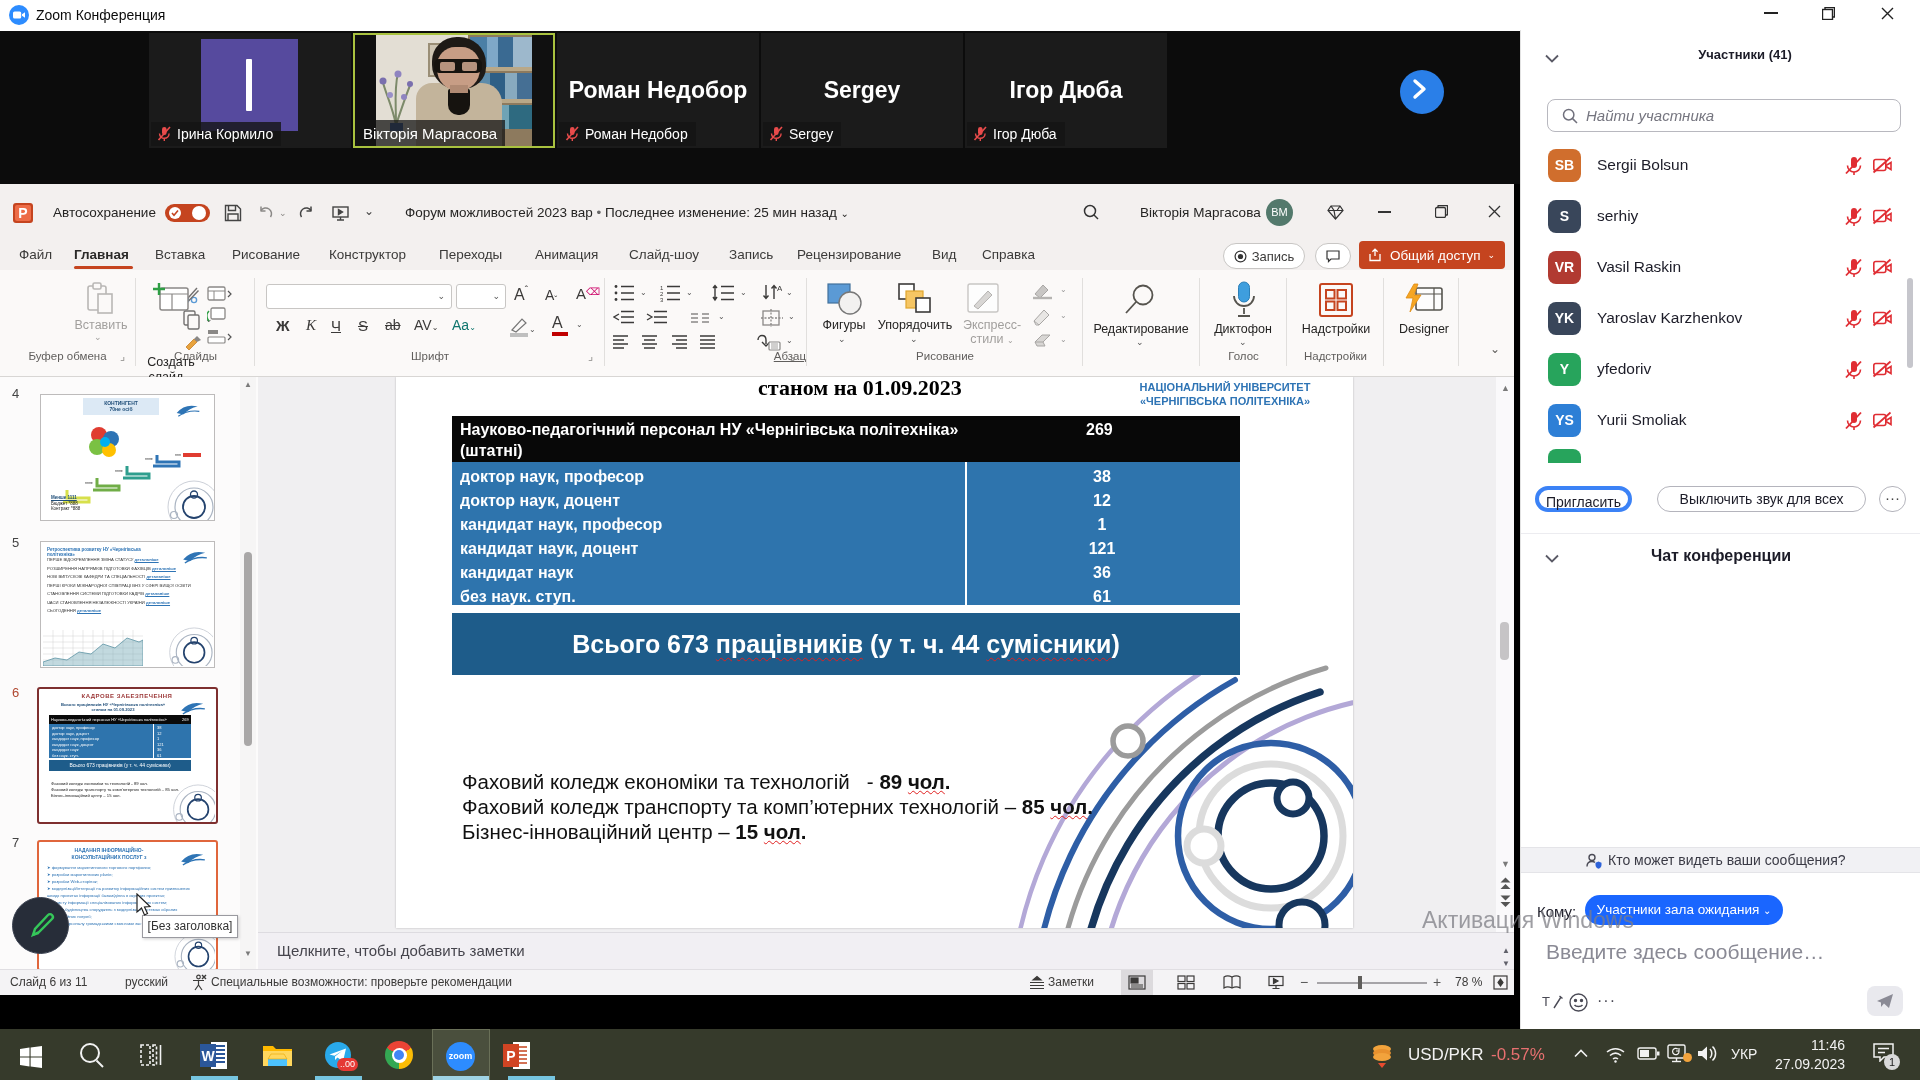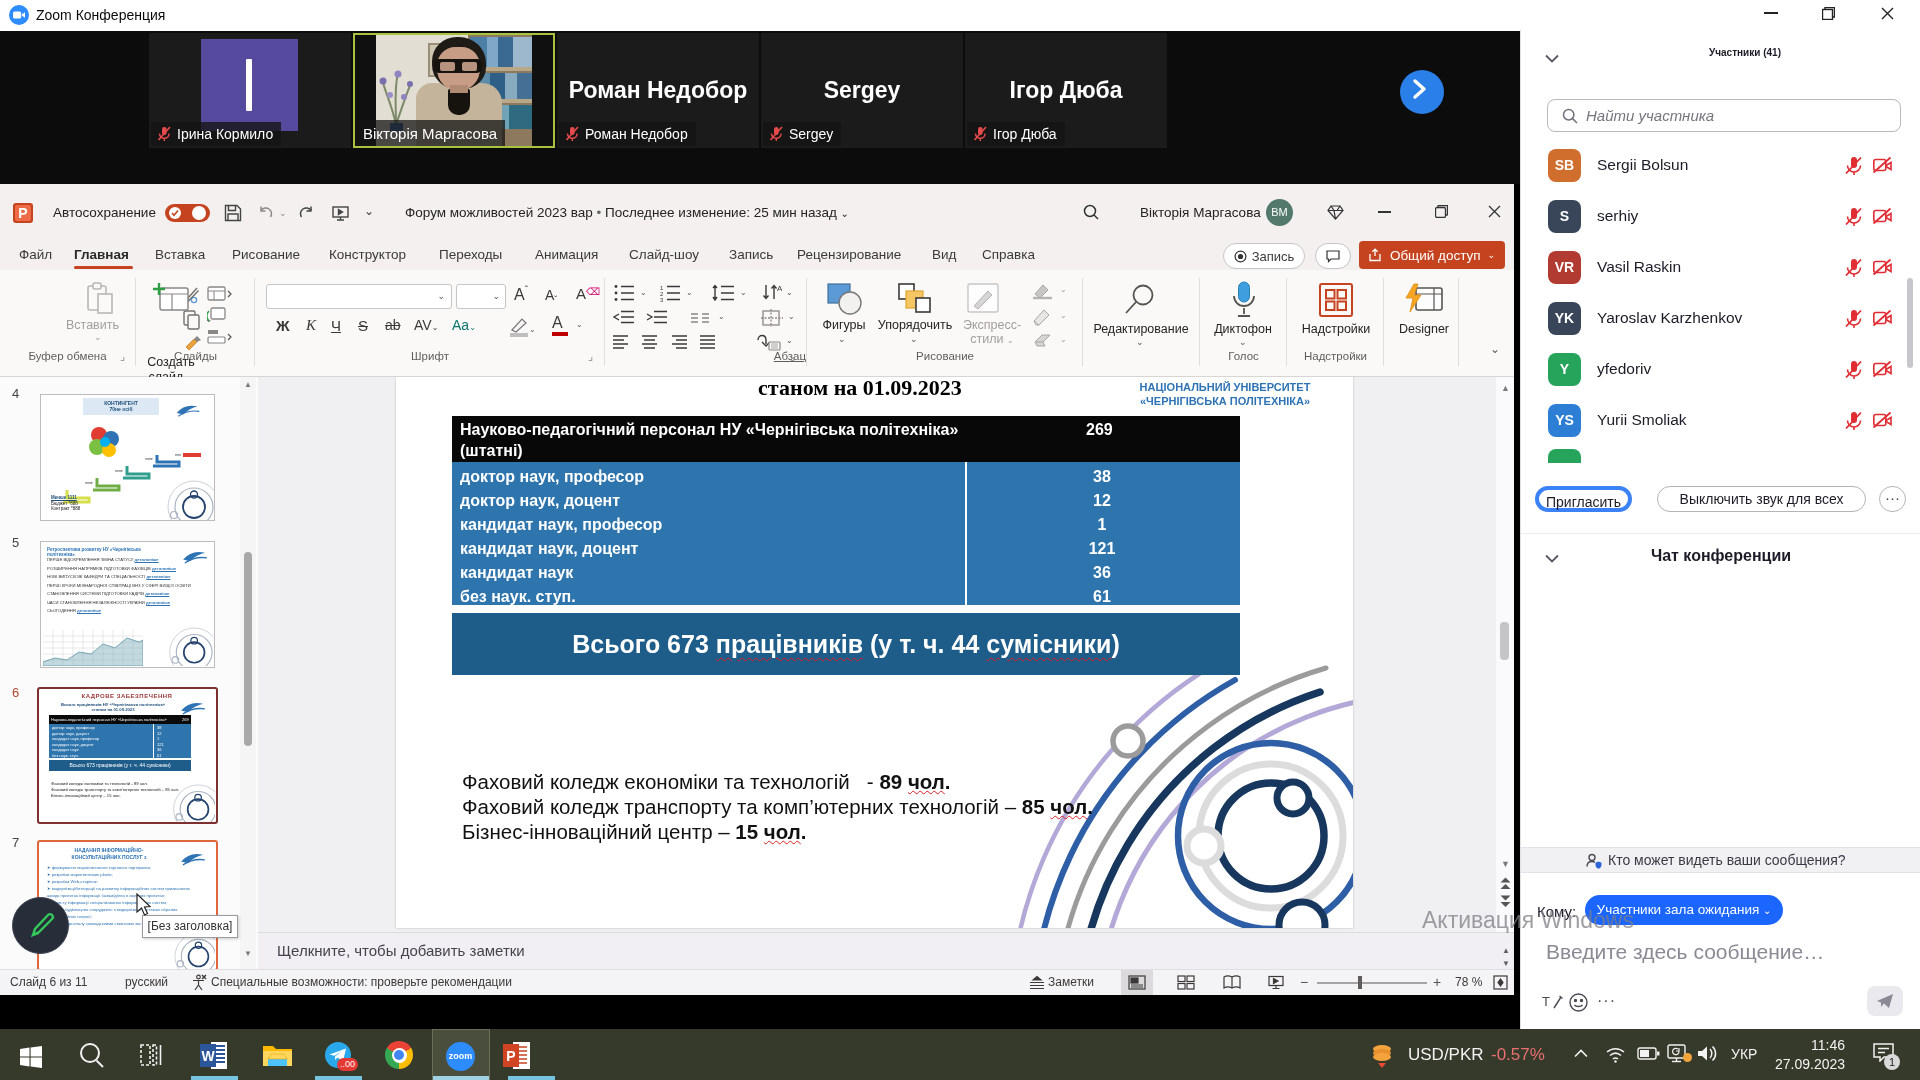--- a/index.html
+++ b/index.html
@@ -246,21 +246,21 @@
     <div class="abs" style="left:120px;top:80px;font-size:11px;color:#8a8886;">⌟</div>
     <div class="abs" style="left:588px;top:80px;font-size:11px;color:#8a8886;">⌟</div>
     <div class="abs" style="left:790px;top:80px;font-size:11px;color:#8a8886;">⌟</div>
     <div class="abs" style="left:1490px;top:72px;font-size:12px;color:#605e5c;">⌄</div>
 
     <svg class="abs" style="left:86px;top:12px;" width="30" height="34" viewBox="0 0 30 34" fill="none" stroke="#b9b7b5" stroke-width="1.6">
       <rect x="2" y="4" width="18" height="24" rx="2"></rect>
         <rect x="7" y="1" width="8" height="6" rx="1.5" fill="#fbf9f8"></rect>
         <rect x="12" y="12" width="14" height="19" fill="#fbf9f8"></rect>
     </svg>
-    <div class="abs" style="left:66px;top:48px;width:70px;font-size:12.5px;color:#a19f9d;">Вставить</div>
+    <div class="abs" style="left:66px;top:48px;width:70px;text-align:center;font-size:12.5px;color:#a19f9d;">Вставить</div>
     <div class="abs" style="left:94px;top:62px;font-size:9px;color:#a19f9d;">⌄</div>
     <svg class="abs" style="left:182px;top:16px;" width="20" height="18" viewBox="0 0 20 18" fill="none" stroke="#5b9ad5" stroke-width="1.4">
       <circle cx="4" cy="14" r="2.6"></circle>
         <circle cx="12" cy="14" r="2.6"></circle>
         <path d="M5.8 12.2 L15 2 M6.5 15 L16.5 4.5" stroke="#737170"></path>
     </svg>
     <svg class="abs" style="left:183px;top:40px;" width="18" height="20" viewBox="0 0 18 20" fill="none" stroke="#737170" stroke-width="1.4">
       <rect x="1" y="1" width="11" height="14" rx="1.5"></rect>
         <rect x="5" y="5" width="11" height="14" rx="1.5" fill="#fbf9f8"></rect>
     </svg>
@@ -673,21 +673,21 @@
         <path d="M8.5 5 L11 8.5 L8.5 12 L6 8.5 Z" fill="#3b3a39"></path>
       </svg>
   </div>
 </div>
 
 <div class="abs" style="left:1520px;top:30px;width:400px;height:999px;background:#fff;border-left:1px solid #e2e2e2;color:#1c1c28;" id="rpanel">
 
   <svg class="abs" style="left:24px;top:24px;" width="14" height="9" viewBox="0 0 14 9" fill="none" stroke="#5a5a66" stroke-width="1.8">
       <path d="M1 1.5 L7 7.5 L13 1.5"></path>
     </svg>
-  <div class="abs" style="left:0;top:17px;width:400px;text-align:center;font-size:10px;font-weight:bold;padding-left:48px;">Участники (41)</div>
+  <div class="abs" style="left:0;top:17px;width:400px;text-align:center;font-size:13px;font-weight:bold;padding-left:48px;">Участники (41)</div>
 
   <div class="abs" style="left:26px;top:69px;width:354px;height:33px;border:1px solid #b8b8bf;border-radius:8px;background:#fff;font-style:italic;">
     <svg class="abs" style="left:14px;top:8px;" width="16" height="16" viewBox="0 0 16 16" fill="none" stroke="#70707c" stroke-width="1.5">
         <circle cx="6.7" cy="6.7" r="5.2"></circle>
         <path d="M10.6 10.6 L15 15"></path>
       </svg>
     <div class="abs" style="left:38px;top:7px;font-size:15px;color:#75757f;">Найти участника</div>
   </div>
 
   <div class="abs" style="left:0;top:119px;width:400px;height:345px;overflow:hidden;">

